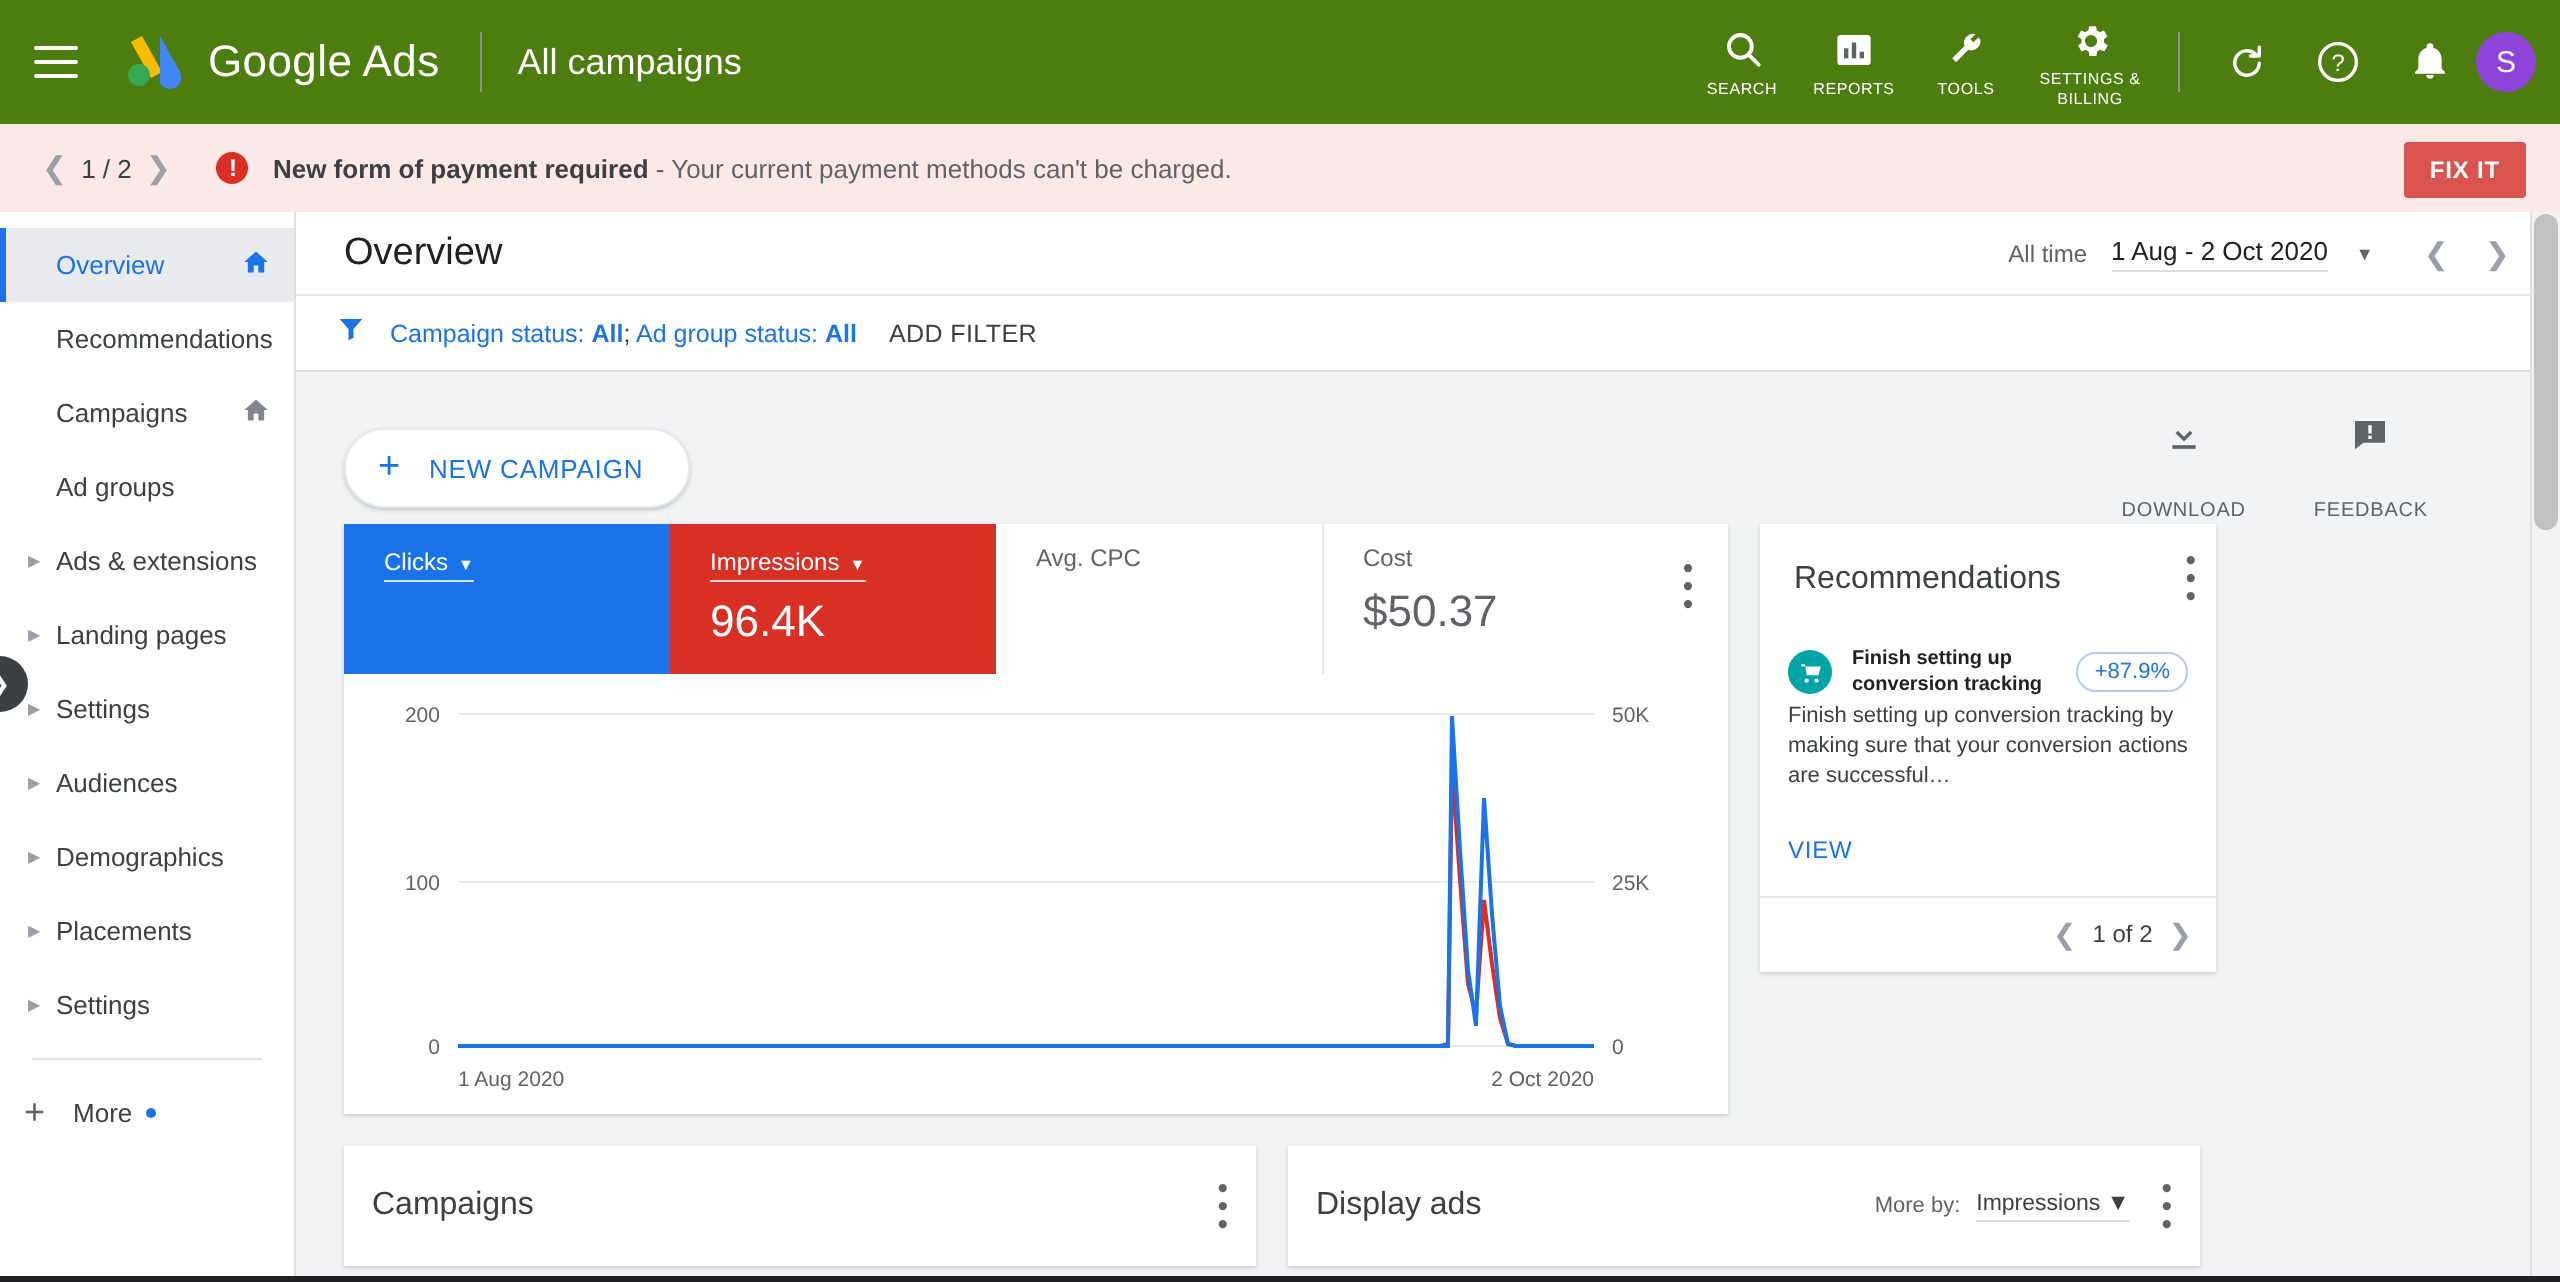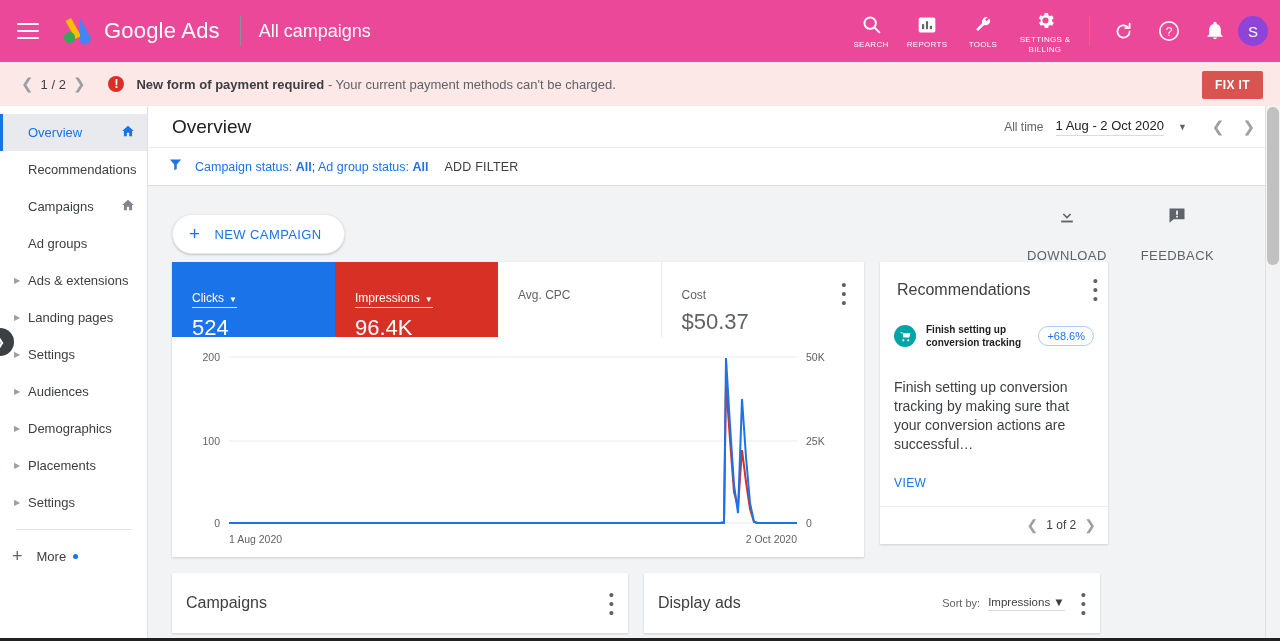--- a/index.html
+++ b/index.html
@@ -6,21 +6,21 @@
   html, body {
     width: 1280px; height: 641px;
     overflow: hidden;
     font-family: "Liberation Sans", sans-serif;
     background: #f1f3f4;
   }
 
   
   .topbar {
     height: 62px; width: 1280px;
-    background: #ec4899;
+    background: #4d7c0f;
     display: flex; align-items: center;
     position: relative;
   }
   .hamburger { width: 22px; margin-left: 17px; cursor: pointer; }
   .hamburger span { display: block; height: 2px; background: #fff; margin: 5px 0; border-radius: 1px; }
   .ads-logo { margin-left: 20px; display: flex; align-items: center; }
   .logo-mark { width: 34px; height: 34px; position: relative; }
   .brand-text {
     margin-left: 11px; font-size: 22px; color: #fff; letter-spacing: .2px;
   }
@@ -128,27 +128,27 @@
   .action-row { display: flex; align-items: center; height: 56px; }
   .new-campaign {
     background: #fff; border: 1px solid #e8eaed; border-radius: 22px;
     height: 40px; padding: 0 22px 0 16px; display: flex; align-items: center;
     color: #1a73e8; font-size: 13px; letter-spacing: .4px; cursor: pointer;
     box-shadow: 0 1px 2px rgba(60,64,67,.25);
   }
   .nc-plus { font-size: 19px; margin-right: 14px; font-weight: 300; }
   .util-actions { margin-left: auto; display: flex; gap: 34px; padding-right: 42px; }
   .util-item { display: flex; flex-direction: column; align-items: center; color: #5f6368; cursor: pointer; }
-  .util-label { font-size: 13px; margin-top: 22px; letter-spacing: .4px; }
+  .util-label { font-size: 10px; margin-top: 22px; letter-spacing: .4px; }
 
   
   .cards-row { display: flex; gap: 16px; align-items: flex-start; }
   .chart-card { width: 692px; background: #fff; box-shadow: 0 1px 2px rgba(60,64,67,.2); }
   .metrics { display: flex; height: 75px; }
-  .metric { flex: 1; padding: 26px 0 0 20px; position: relative; }
+  .metric { flex: 1; padding: 10px 0 0 20px; position: relative; }
   .metric.sel-blue { background: #1a73e8; flex: 0 0 163px; }
   .metric.sel-red { background: #d93025; flex: 0 0 163px; }
   .metric-label { font-size: 12px; color: #5f6368; }
   .metric.sel-blue .metric-label, .metric.sel-red .metric-label {
     color: #fff; border-bottom: 1px solid rgba(255,255,255,.8); display: inline-block; padding-bottom: 2px;
   }
   .mini-caret { font-size: 8px; margin-left: 5px; }
   .metric-value { font-size: 22px; color: #5f6368; margin-top: 7px; font-weight: 300; }
   .metric.sel-blue .metric-value, .metric.sel-red .metric-value { color: #fff; }
   .metric.plain { border-right: 1px solid #e8eaed; }
@@ -175,21 +175,21 @@
   .rec-item-top { display: flex; align-items: center; }
   .rec-icon {
     width: 22px; height: 22px; border-radius: 50%; background: #00a4a6;
     display: flex; align-items: center; justify-content: center; color: #fff; font-size: 11px; flex: 0 0 22px;
   }
   .rec-item-title { font-size: 10px; color: #202124; font-weight: bold; margin-left: 10px; line-height: 1.3; flex: 1; }
   .rec-badge {
     border: 1px solid #aecbfa; color: #1a73e8; border-radius: 11px;
     font-size: 11px; padding: 3px 8px; margin-left: 4px; white-space: nowrap;
   }
-  .rec-desc { font-size: 14px; color: #3c4043; line-height: 1.35; margin-top: 29px; }
+  .rec-desc { font-size: 11px; color: #3c4043; line-height: 1.35; margin-top: 2px; }
   .rec-view { font-size: 12px; color: #1a73e8; letter-spacing: .4px; margin: 22px 0 16px 0; cursor: pointer; }
   .rec-foot { border-top: 1px solid #e8eaed; height: 38px; display: flex; align-items: center; justify-content: flex-end; padding-right: 12px; }
   .rec-foot .pg { font-size: 12px; color: #3c4043; margin: 0 8px; }
   .rec-foot .arw { color: #9aa0a6; font-size: 14px; cursor: pointer; }
 
   
   .bottom-row { display: flex; gap: 16px; margin-top: 16px; }
   .bcard { background: #fff; box-shadow: 0 1px 2px rgba(60,64,67,.2); height: 60px; display: flex; align-items: center; padding: 0 14px 0 14px; }
   .bcard.one { width: 456px; }
   .bcard.two { width: 456px; }
@@ -426,21 +426,20 @@
       </div>
 
       <div class="cards-row">
 
         <div class="chart-card">
           <div class="metrics">
             <div class="metric sel-blue">
               <div class="metric-label">
                 <span>Clicks</span><span class="mini-caret">▼</span>
               </div>
-              <div class="metric-value">524</div>
             </div>
             <div class="metric sel-red">
               <div class="metric-label">
                 <span>Impressions</span><span class="mini-caret">▼</span>
               </div>
               <div class="metric-value">96.4K</div>
             </div>
             <div class="metric plain">
               <div class="metric-label">Avg. CPC</div>
             </div>
@@ -496,21 +495,21 @@
             <div class="rec-item-top">
               <div class="rec-icon">
                 <svg width="13" height="13" viewBox="0 0 24 24" fill="#fff">
                   <path d="M6 6h15l-2 8H8L6.5 4H3v2h2zM8 17a2 2 0 1 0 2 2 2 2 0 0 0-2-2zm9 0a2 2 0 1 0 2 2 2 2 0 0 0-2-2z"></path>
                 </svg>
               </div>
               <div class="rec-item-title">
                 <span>Finish setting up</span><br>
                 <span>conversion tracking</span>
               </div>
-              <div class="rec-badge">+68.6%</div>
+              <div class="rec-badge">+87.9%</div>
             </div>
             <div class="rec-desc">Finish setting up conversion tracking by making sure that your conversion actions are successful…</div>
             <div class="rec-view">VIEW</div>
           </div>
 
           <div class="rec-foot">
             <span class="arw">❮</span>
             <span class="pg">1 of 2</span>
             <span class="arw">❯</span>
           </div>
@@ -524,21 +523,21 @@
             <div class="kebab">
                 <i>•</i>
                 <i>•</i>
                 <i>•</i>
               </div>
           </div>
         </div>
         <div class="bcard two">
           <div class="bcard-title">Display ads</div>
           <div class="sortby">
-            <div class="sortby-label">Sort by:</div>
+            <div class="sortby-label">More by:</div>
             <div class="sortby-val"><span>Impressions</span> <span>▼</span></div>
             <div class="kebab" style="margin-left:16px">
                 <i>•</i>
                 <i>•</i>
                 <i>•</i>
               </div>
           </div>
         </div>
       </div>
 

